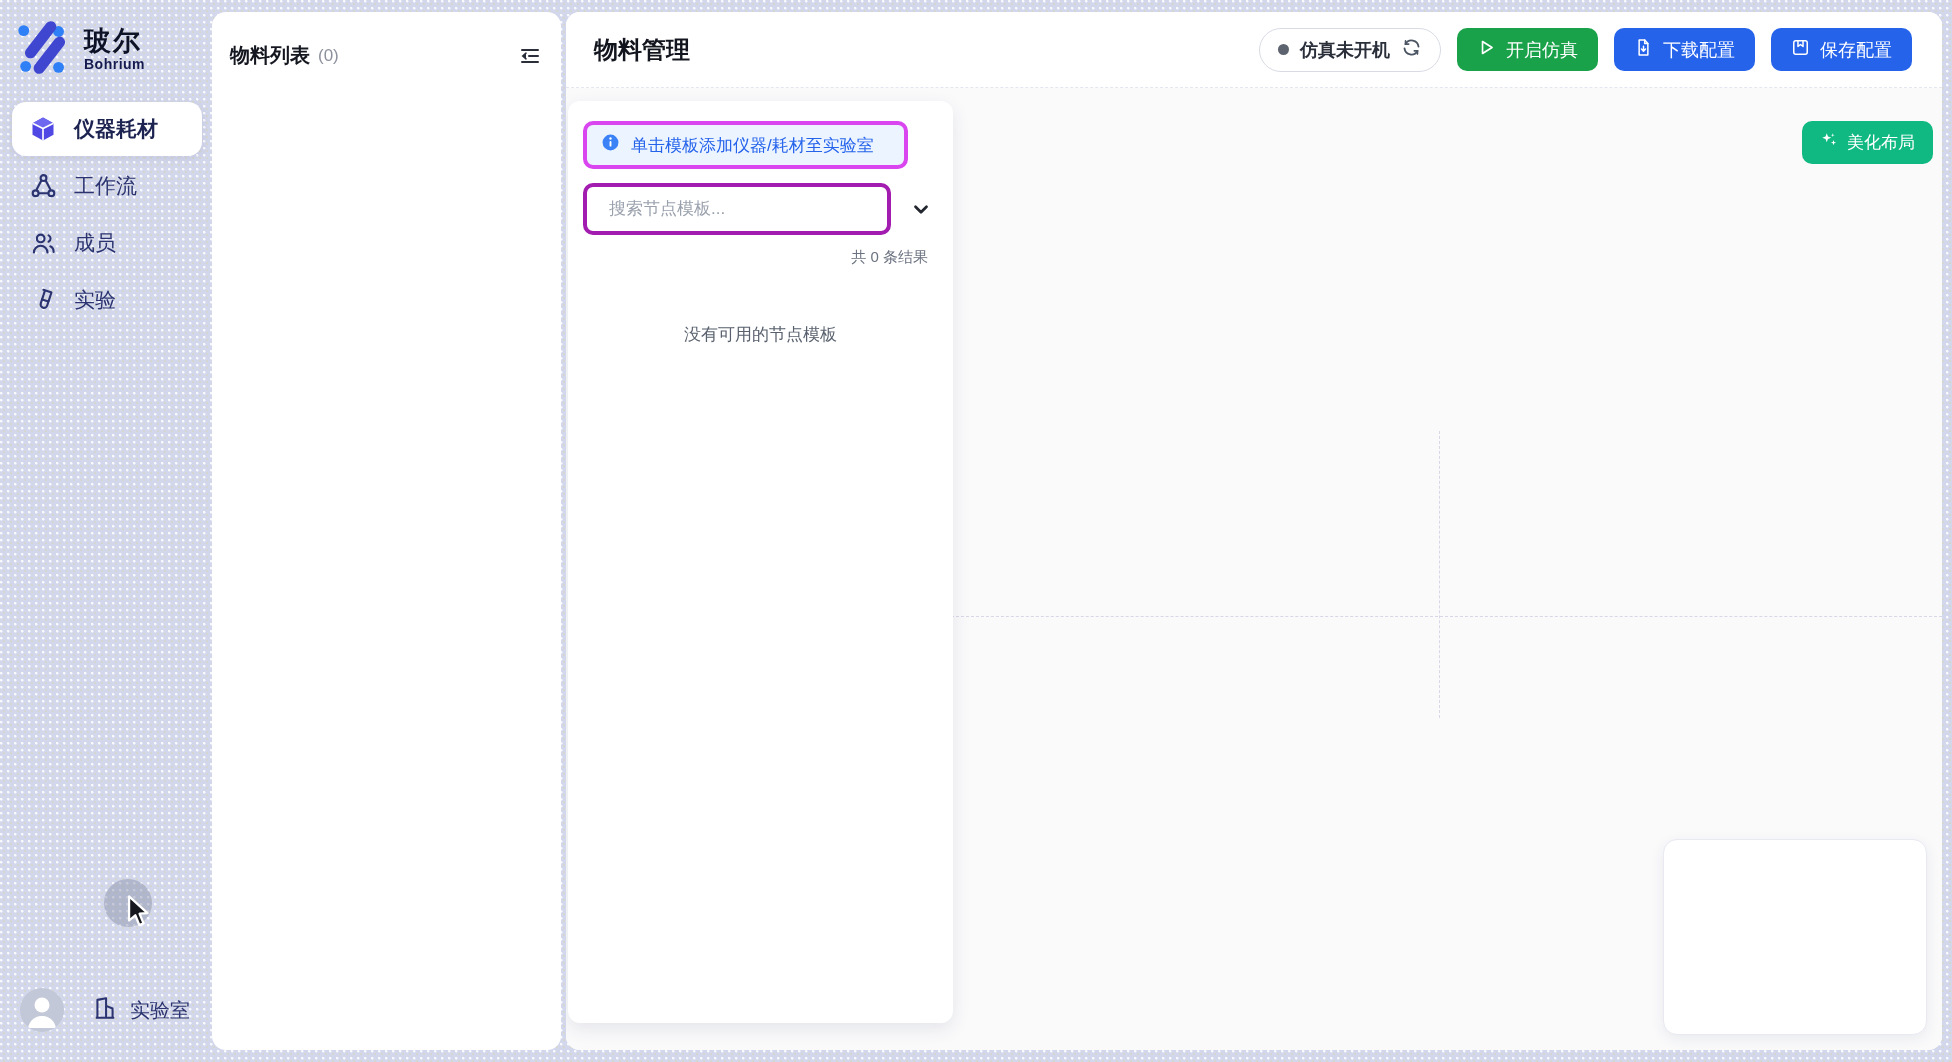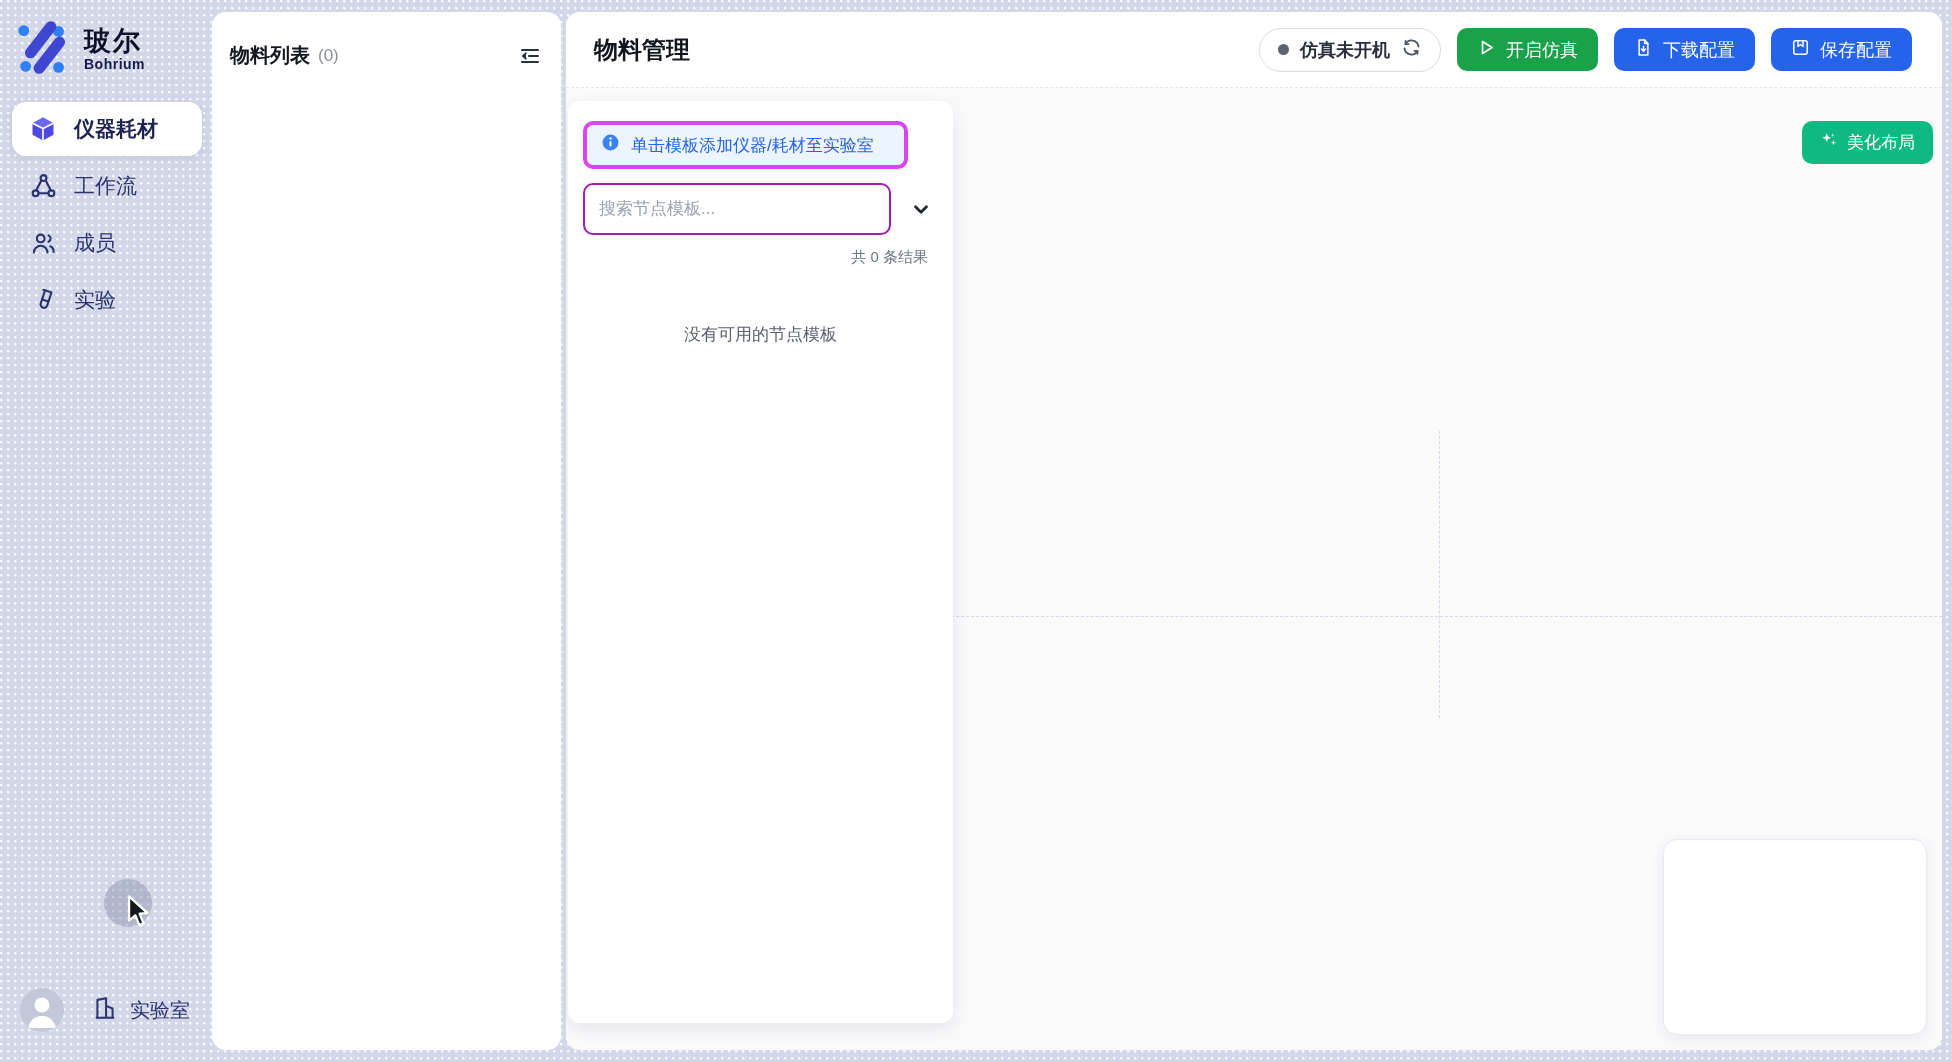--- a/index.html
+++ b/index.html
@@ -67,22 +67,22 @@
   .beautify-btn{left:1224px;top:33px;height:43px;display:flex;align-items:center;gap:9px;
     padding:0 18px;border:none;border-radius:10px;background:#10b981;color:#fff;
     font-size:17px;font-weight:500;cursor:pointer;font-family:"Liberation Sans","DejaVu Sans",sans-serif;margin-left:12px;}
 
   
   .template-card{left:2px;top:13px;width:385px;height:922px;background:#fff;border-radius:12px;
     box-shadow:0 6px 18px rgba(40,50,90,.10);padding:20px 15px;}
   .banner{width:325px;height:48px;background:#ecf4ff;border:4px solid #d946ef;border-radius:10px;
     display:flex;align-items:center;gap:11px;padding:0 14px;color:#2563eb;font-size:17px;}
   .search-row{margin-top:14px;display:flex;align-items:center;}
-  .search-input{width:308px;height:52px;border:2px solid #a21caf;border-radius:10px;
-    padding:0 14px;font-size:17px;color:#30363f;outline:none;background:#fff;
+  .search-input{width:308px;height:52px;border:4px solid #a21caf;border-radius:10px;
+    padding:0 22px;font-size:17px;color:#30363f;outline:none;background:#fff;
     font-family:"Liberation Sans","DejaVu Sans",sans-serif;}
   .search-input::placeholder{color:#9aa1ad;}
   .chevron-btn{margin-left:15px;width:30px;height:30px;display:flex;align-items:center;justify-content:center;cursor:pointer;}
   .result-count{margin-top:13px;padding-right:10px;text-align:right;font-size:15px;color:#6b7280;}
   .empty-text{margin-top:56px;text-align:center;font-size:17px;color:#59616e;}
 
   
   .minimap{left:1097px;top:751px;width:264px;height:196px;background:#fff;border:1px solid #e8e9f1;
     border-radius:14px;box-shadow:0 4px 14px rgba(40,50,90,.08);}
 </style>

